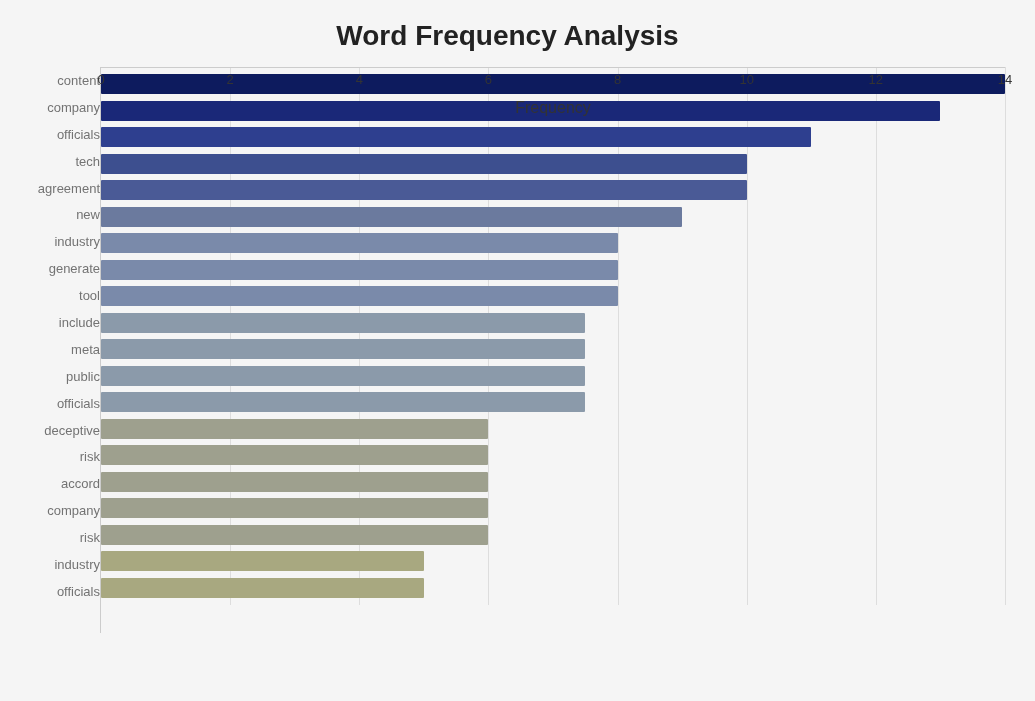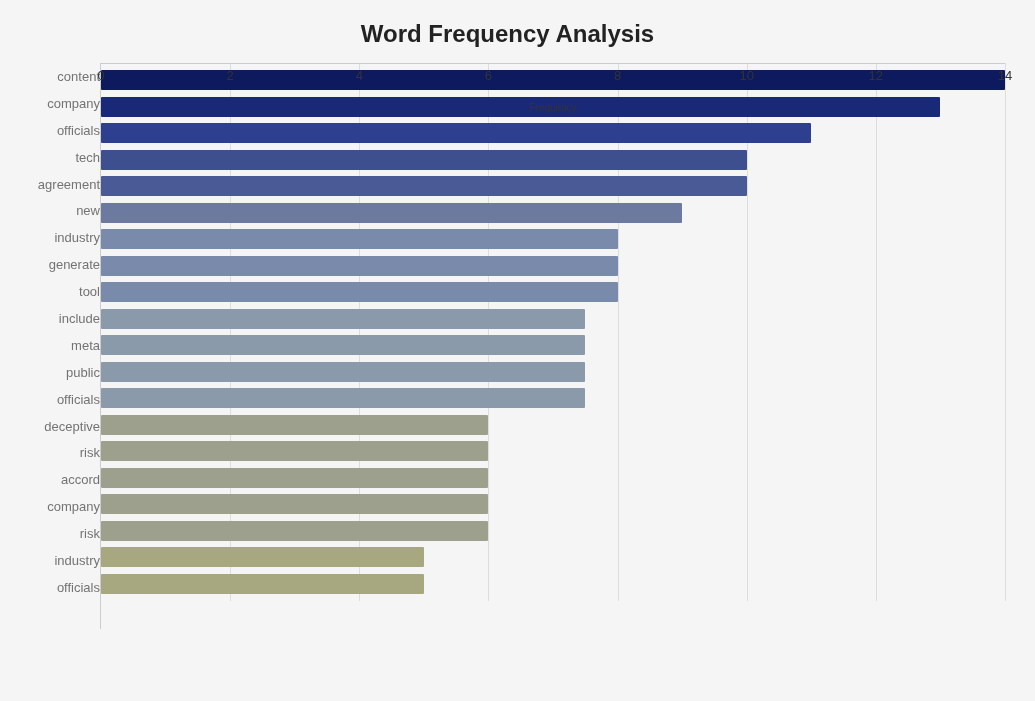--- a/index.html
+++ b/index.html
@@ -14,21 +14,21 @@
     }
     .chart-container {
       background: #f5f5f5;
       width: 1035px;
       height: 701px;
       padding: 20px 30px 60px 10px;
       position: relative;
     }
     .chart-title {
       text-align: center;
-      font-size: 24px;
+      font-size: 28px;
       font-weight: bold;
       margin-bottom: 15px;
       color: #222;
     }
     .chart-area {
       display: flex;
       flex-direction: row;
       width: 100%;
       height: calc(100% - 55px);
     }
@@ -105,21 +105,21 @@
       font-size: 13px;
       color: #333;
       transform: translateX(-50%);
       top: 4px;
     }
     .x-axis-label {
       position: absolute;
       bottom: -22px;
       left: 50%;
       transform: translateX(-50%);
-      font-size: 10px;
+      font-size: 16px;
       color: #333;
     }
   </style>
 </head>
 <body>
 
 <div class="chart-container">
   <div class="chart-title">Word Frequency Analysis</div>
   <div class="chart-area">
     <div class="y-axis" id="y-axis">

